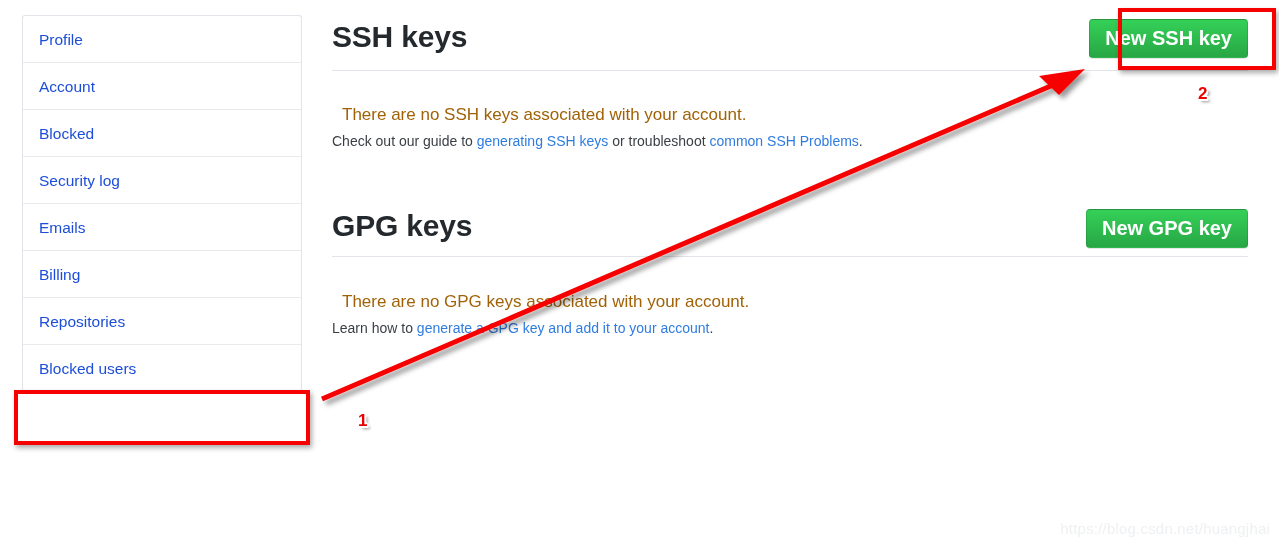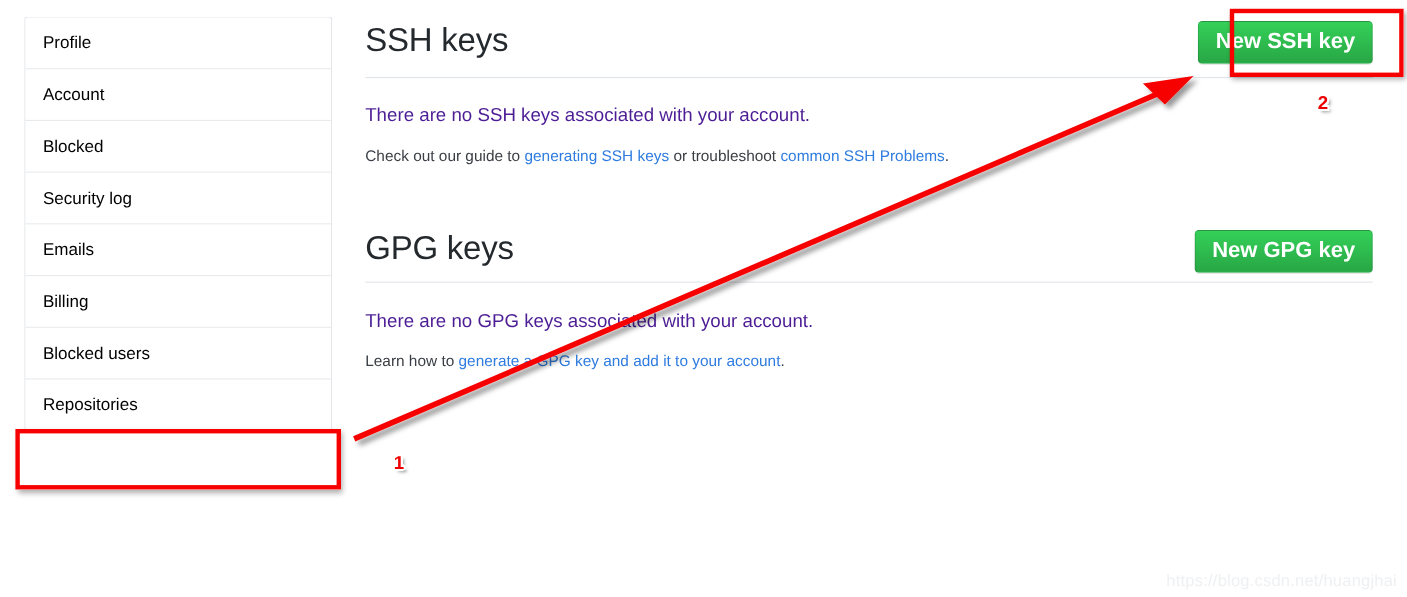--- a/index.html
+++ b/index.html
@@ -38,21 +38,21 @@
     color: #3f4850;
     letter-spacing: 0.1px;
   }
   .side-item {
     position: relative;
     height: 47px;
     line-height: 47px;
     border-bottom: 1px solid #e8eaec;
     padding-left: 16px;
     font-size: 15.5px;
-    color: #000000;
+    color: #1d4ed8;
     box-sizing: border-box;
     white-space: nowrap;
     cursor: pointer;
   }
   .side-item.selected {
     color: #24292e;
     font-weight: bold;
     border-bottom-color: #e8eaec;
   }
   .side-item.selected::before {
@@ -74,21 +74,21 @@
     width: 916px;
   }
   .section {
     position: relative;
   }
   h2.sec-title {
     margin: 0;
     padding: 0;
     position: absolute;
     left: 0;
-    font-weight: normal;
+    font-weight: bold;
     font-size: 30px;
     line-height: 1;
     color: #24292e;
     letter-spacing: -0.2px;
   }
   .rule {
     height: 1px;
     background: #e1e4e8;
     width: 916px;
   }
@@ -103,22 +103,22 @@
     font-weight: bold;
     padding: 8px 15px 9px;
     line-height: 1;
     cursor: pointer;
     white-space: nowrap;
     font-family: "Liberation Sans", sans-serif;
     box-shadow: 0 1px 0 rgba(27,31,35,.1);
   }
   .empty-msg {
     font-size: 17px;
-    color: #4c1d95;
-    margin: 0;
+    color: #a16207;
+    margin: 10px;
     font-weight: normal;
   }
   .help-msg {
     font-size: 14px;
     color: #3a3f45;
     margin: 0;
   }
   .help-msg a, .link {
     color: #2f7ce0;
     text-decoration: none;
@@ -196,24 +196,24 @@
   <div class="side-item">
     <span>Security log</span>
   </div>
   <div class="side-item">
     <span>Emails</span>
   </div>
   <div class="side-item">
     <span>Billing</span>
   </div>
   <div class="side-item">
+    <span>Repositories</span>
+  </div>
+  <div class="side-item">
     <span>Blocked users</span>
-  </div>
-  <div class="side-item">
-    <span>Repositories</span>
   </div>
 </div>
 
 <div id="main">
 
   <div class="section">
     <h2 id="ssh-head-title" class="sec-title">SSH keys</h2>
     <button id="ssh-btn" class="btn-green">New SSH key</button>
     <div id="ssh-rule" class="rule"></div>
     <p id="ssh-empty" class="empty-msg">There are no SSH keys associated with your account.</p>

